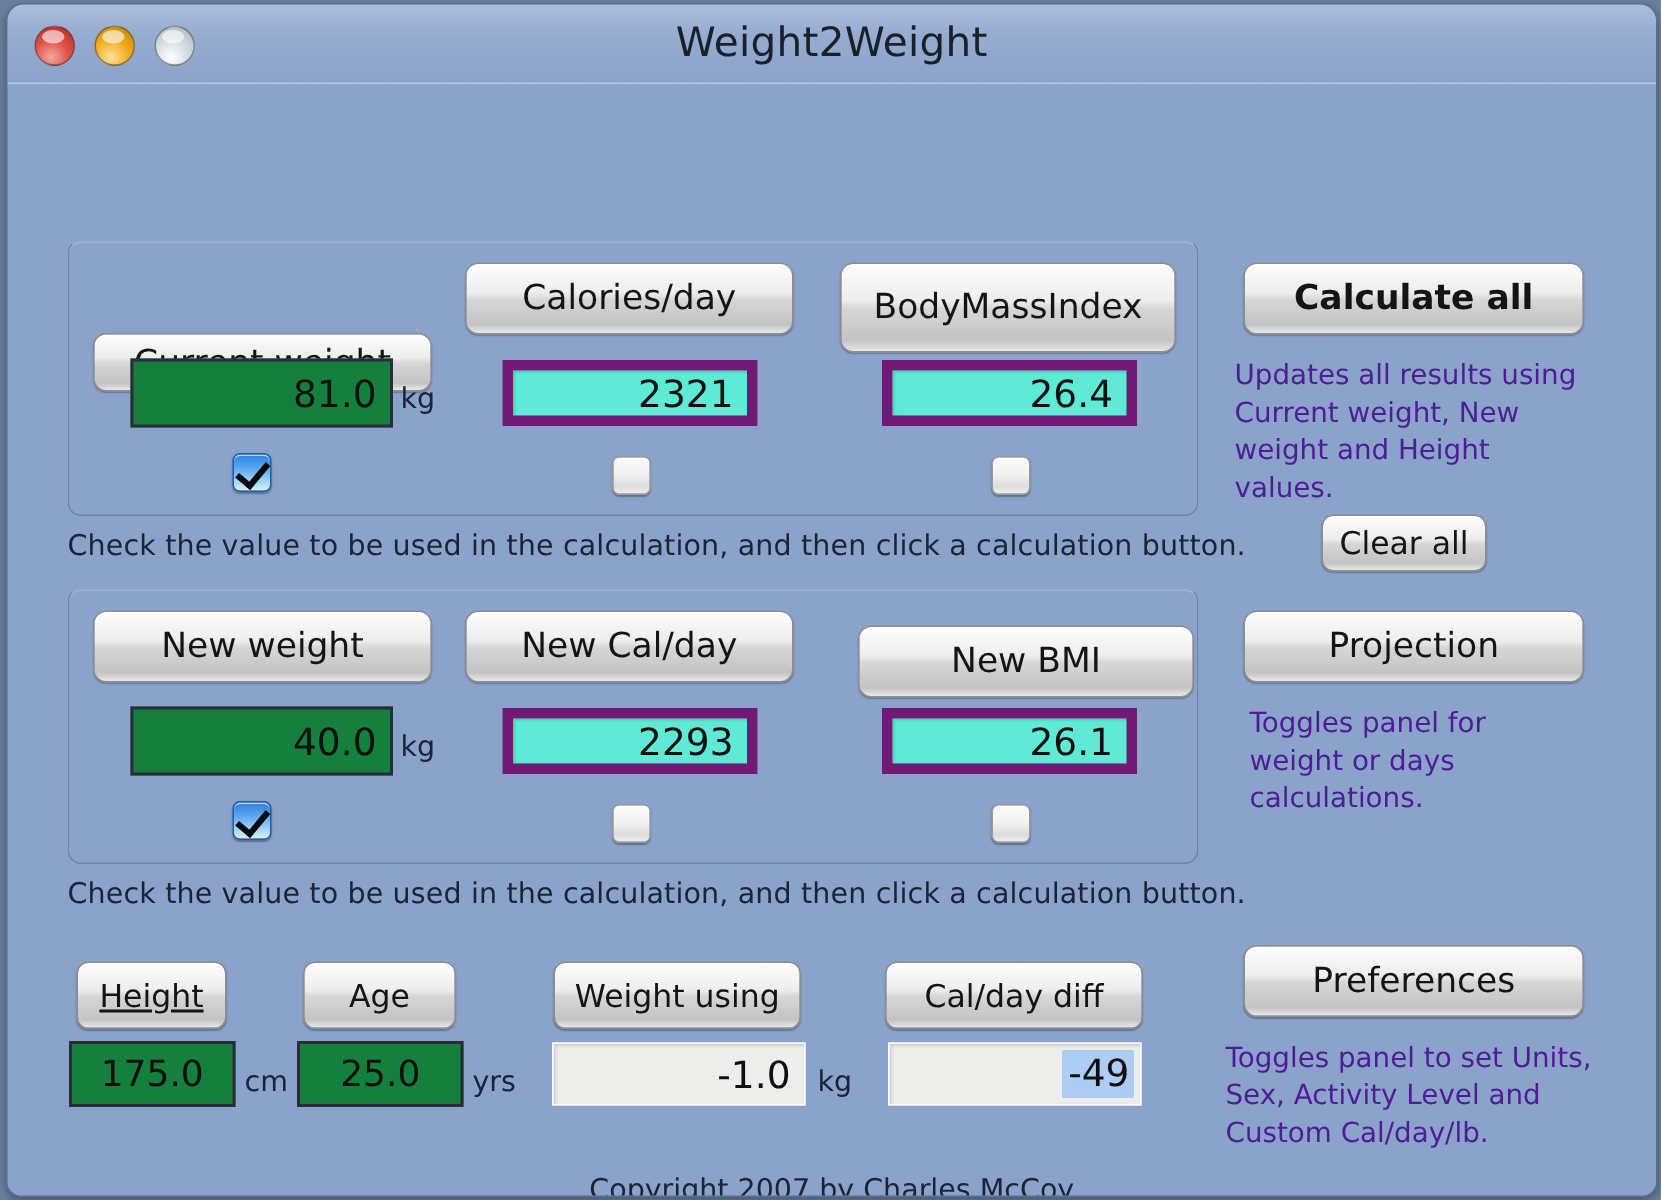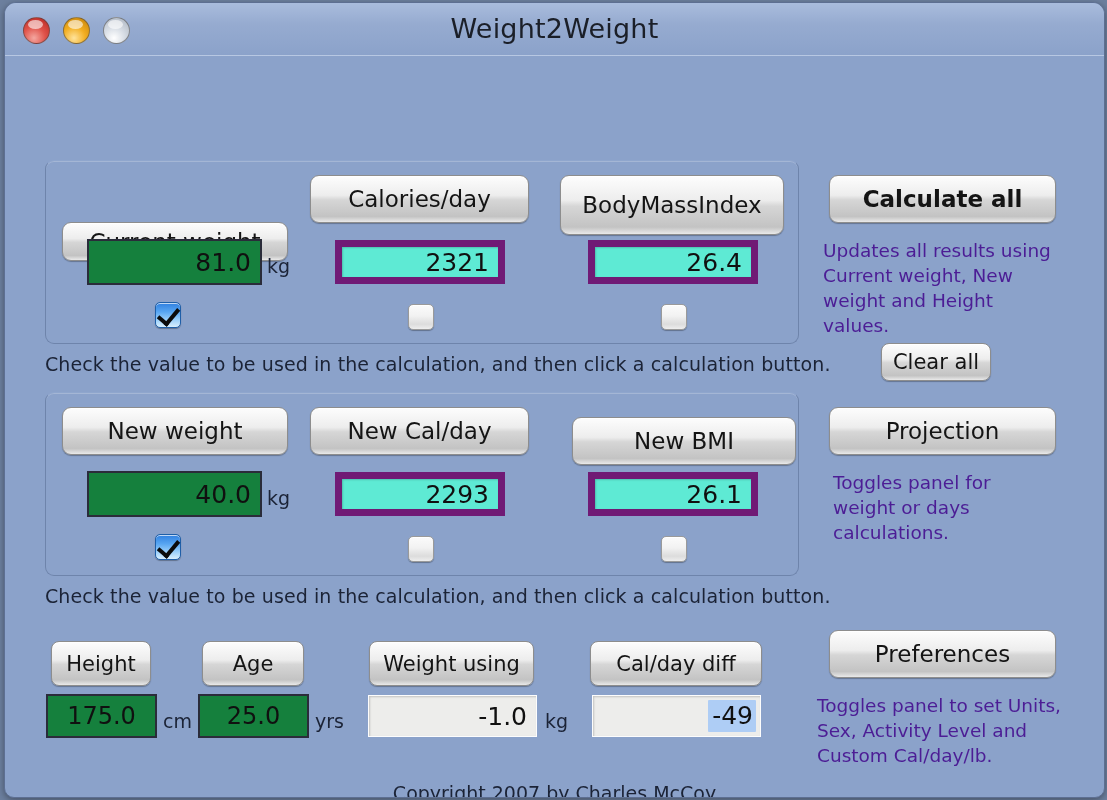--- a/index.html
+++ b/index.html
@@ -230,21 +230,21 @@
     <div class="btn" style="left:305px; top:351px; width:219px; height:48px;">New Cal/day</div>
     <div class="field green" style="left:330px; top:416px; width:170px; height:44px;">2293</div>
     <div class="cbox off" style="left:403px; top:480px;"></div>
 
     <div class="btn" style="left:555px; top:361px; width:224px; height:48px;margin-left:12px;">New BMI</div>
     <div class="field green" style="left:583px; top:416px; width:170px; height:44px;">26.1</div>
     <div class="cbox off" style="left:656px; top:480px;"></div>
 
     <div class="hint" style="left:40px; top:529px;">Check the value to be used in the calculation, and then click a calculation button.</div>
 
-    <div class="btn small" style="left:46px; top:574px; width:100px; height:45px;">Height</div>
+    <div class="btn small" style="left:46px; top:574px; width:100px; height:45px;text-decoration:underline;">Height</div>
     <div class="field pink center" style="left:41px; top:638px; width:111px; height:44px; font-size:24px;">175.0</div>
     <div class="unit" style="left:158px; top:654px;">cm</div>
 
     <div class="btn small" style="left:197px; top:574px; width:102px; height:45px;">Age</div>
     <div class="field pink center" style="left:193px; top:638px; width:111px; height:44px; font-size:24px;">25.0</div>
     <div class="unit" style="left:310px; top:654px;">yrs</div>
 
     <div class="btn small" style="left:364px; top:574px; width:165px; height:45px;">Weight using</div>
     <div class="field grey" style="left:363px; top:639px; width:169px; height:42px;">-1.0</div>
     <div class="unit" style="left:540px; top:654px;">kg</div>

